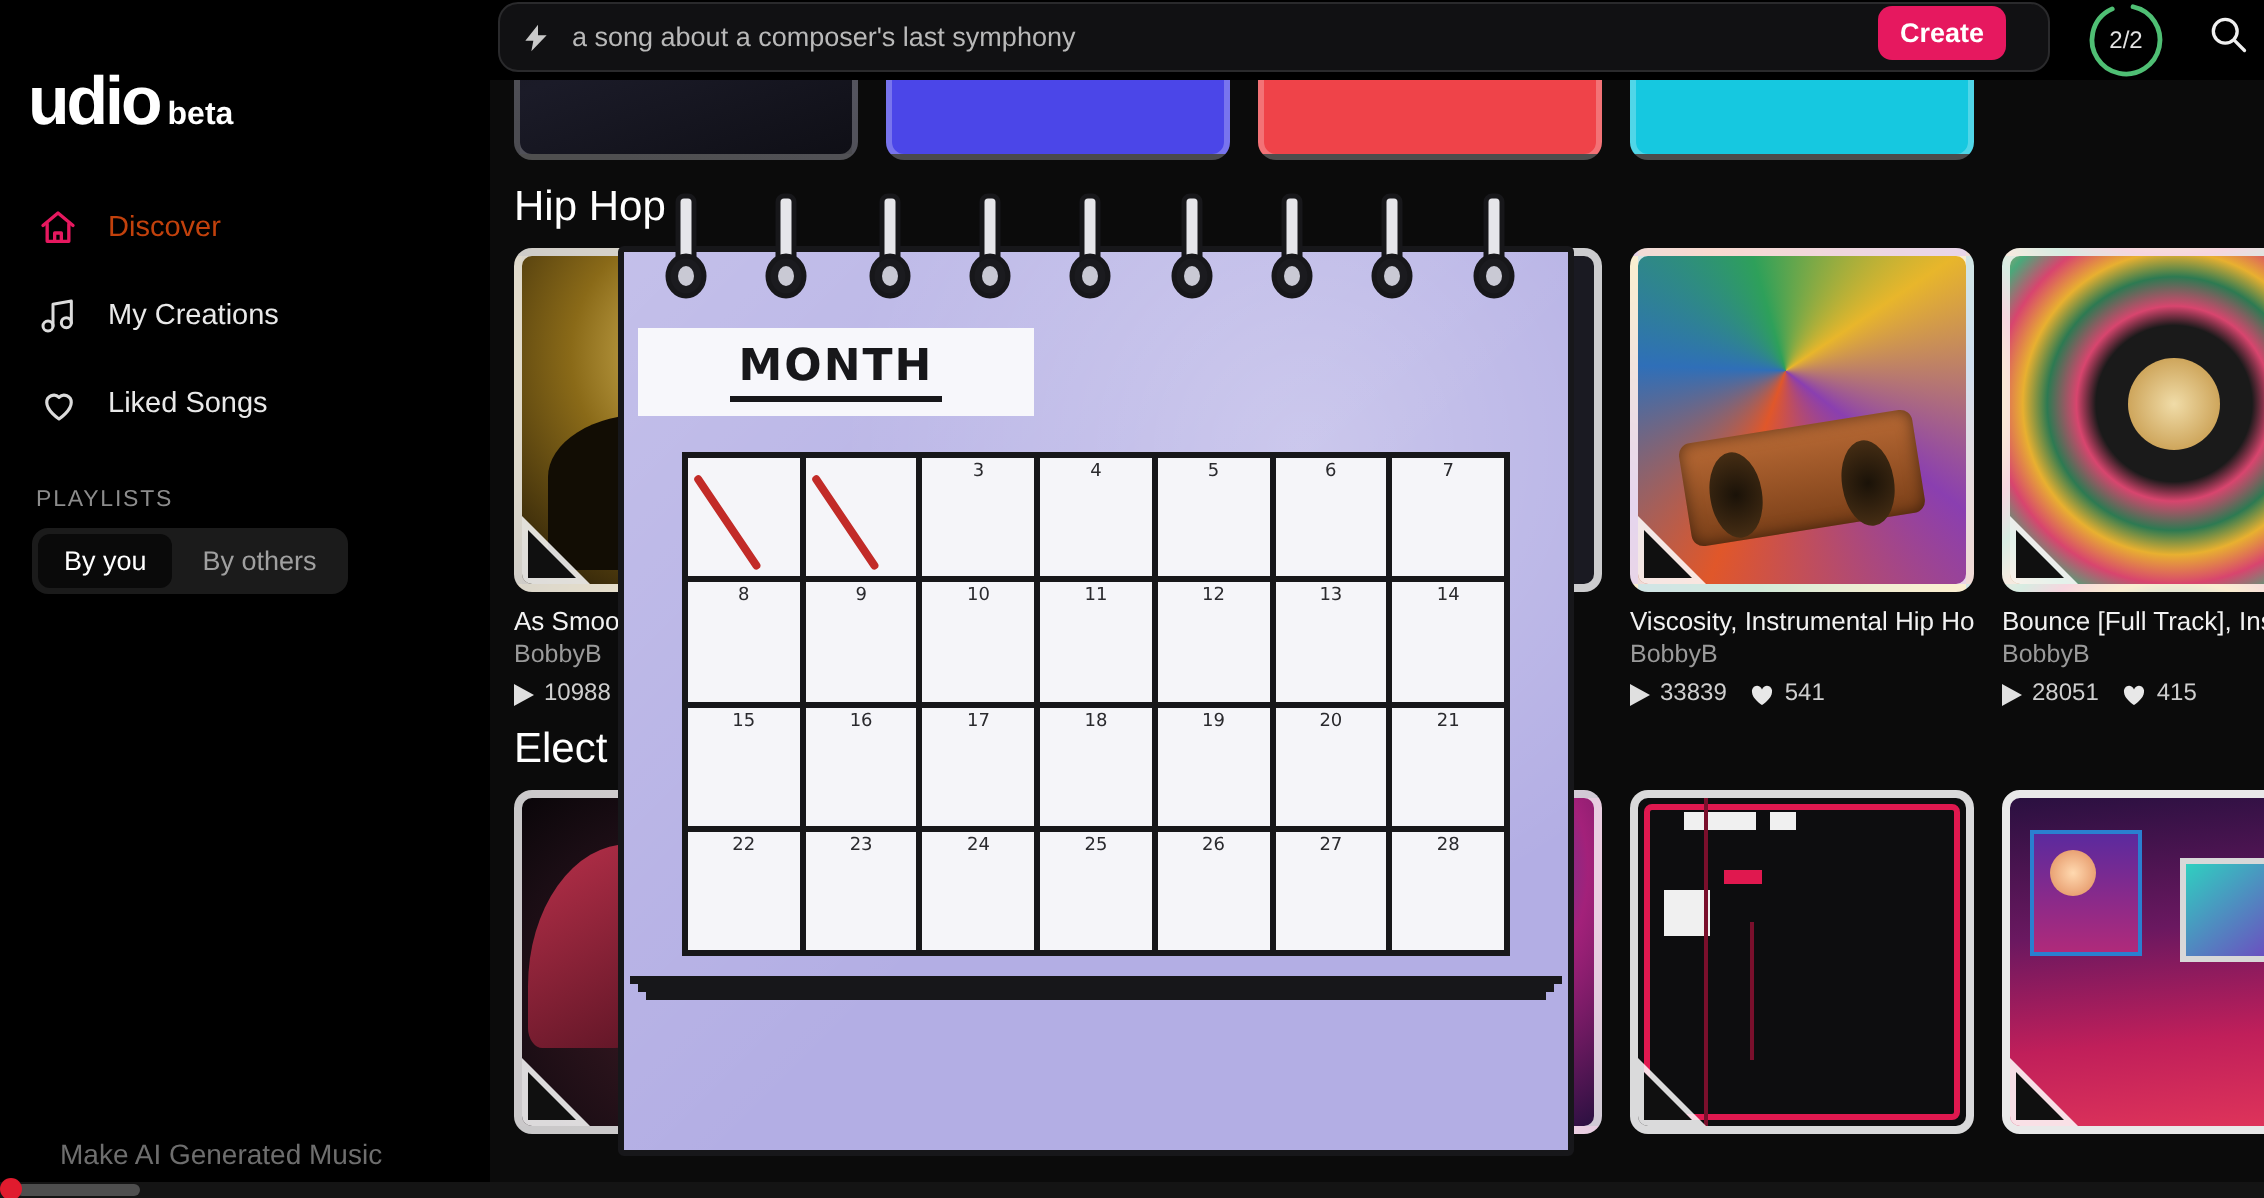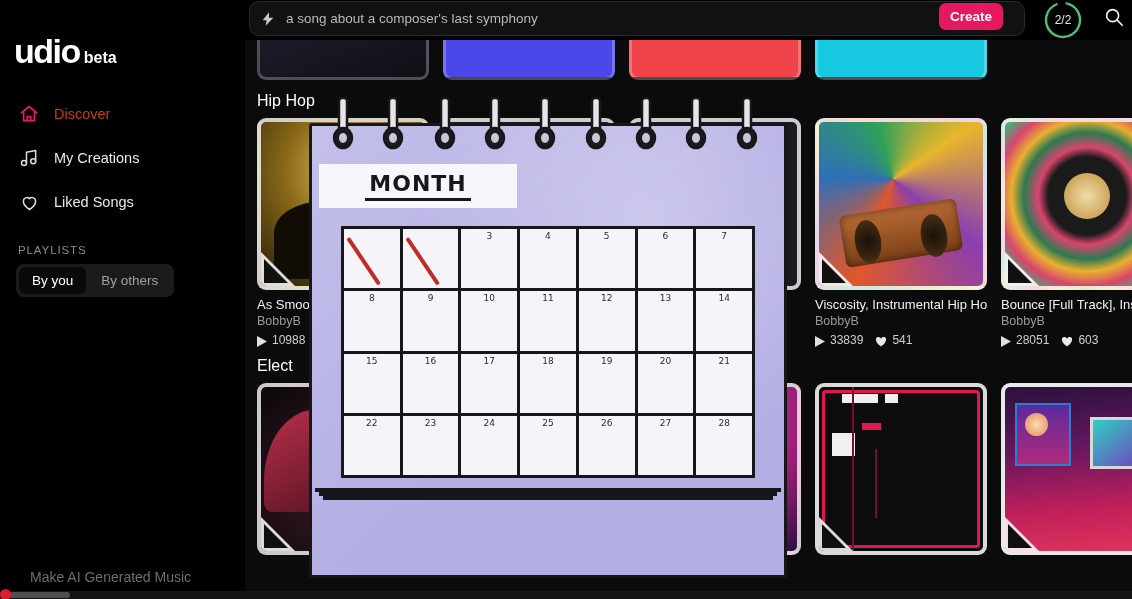--- a/index.html
+++ b/index.html
@@ -78,21 +78,21 @@
     position: absolute; left: 855px; top: 3px; width: 28px; height: 28px;
     display: flex; align-items: center; justify-content: center; cursor: pointer;
   }
 
   
   #main {
     position: absolute; left: 245px; top: 40px; width: 887px; height: 553px;
     background: #0b0b0b; overflow: hidden;
   }
   .row-title {
-    font-size: 16px; color: #fff; font-weight: 500; margin: 10px 0 8px 12px;
+    font-size: 21px; color: #fff; font-weight: 500; margin: 10px 0 8px 12px;
   }
   .cards-row { display: flex; gap: 14px; padding-left: 12px; }
   .card { width: 172px; flex: none; }
   .art {
     width: 172px; height: 172px; border-radius: 9px; overflow: hidden;
     position: relative; border: 4px solid rgba(255,255,255,0.78);
   }
   .art .tri {
     position: absolute; left: 0; bottom: 0; width: 0; height: 0;
     border-left: 34px solid rgba(255,255,255,0.85);
@@ -345,21 +345,21 @@
           <span class="stat">
             <svg width="10" height="11" viewBox="0 0 10 11" fill="#e0e0e0">
                 <path d="M0 0v11l10-5.5z"></path>
               </svg>
             <span>28051</span>
           </span>
           <span class="stat">
             <svg width="12" height="11" viewBox="0 0 24 22" fill="#e8e8e8">
                 <path d="M12 21S2 14.5 2 8.2A5.2 5.2 0 0 1 12 5.4 5.2 5.2 0 0 1 22 8.2C22 14.5 12 21 12 21z"></path>
               </svg>
-            <span>603</span>
+            <span>415</span>
           </span>
         </div>
       </div>
 
     </div>
 
     <div class="row-title">Elect</div>
     <div class="cards-row">
 
       <div class="card">

